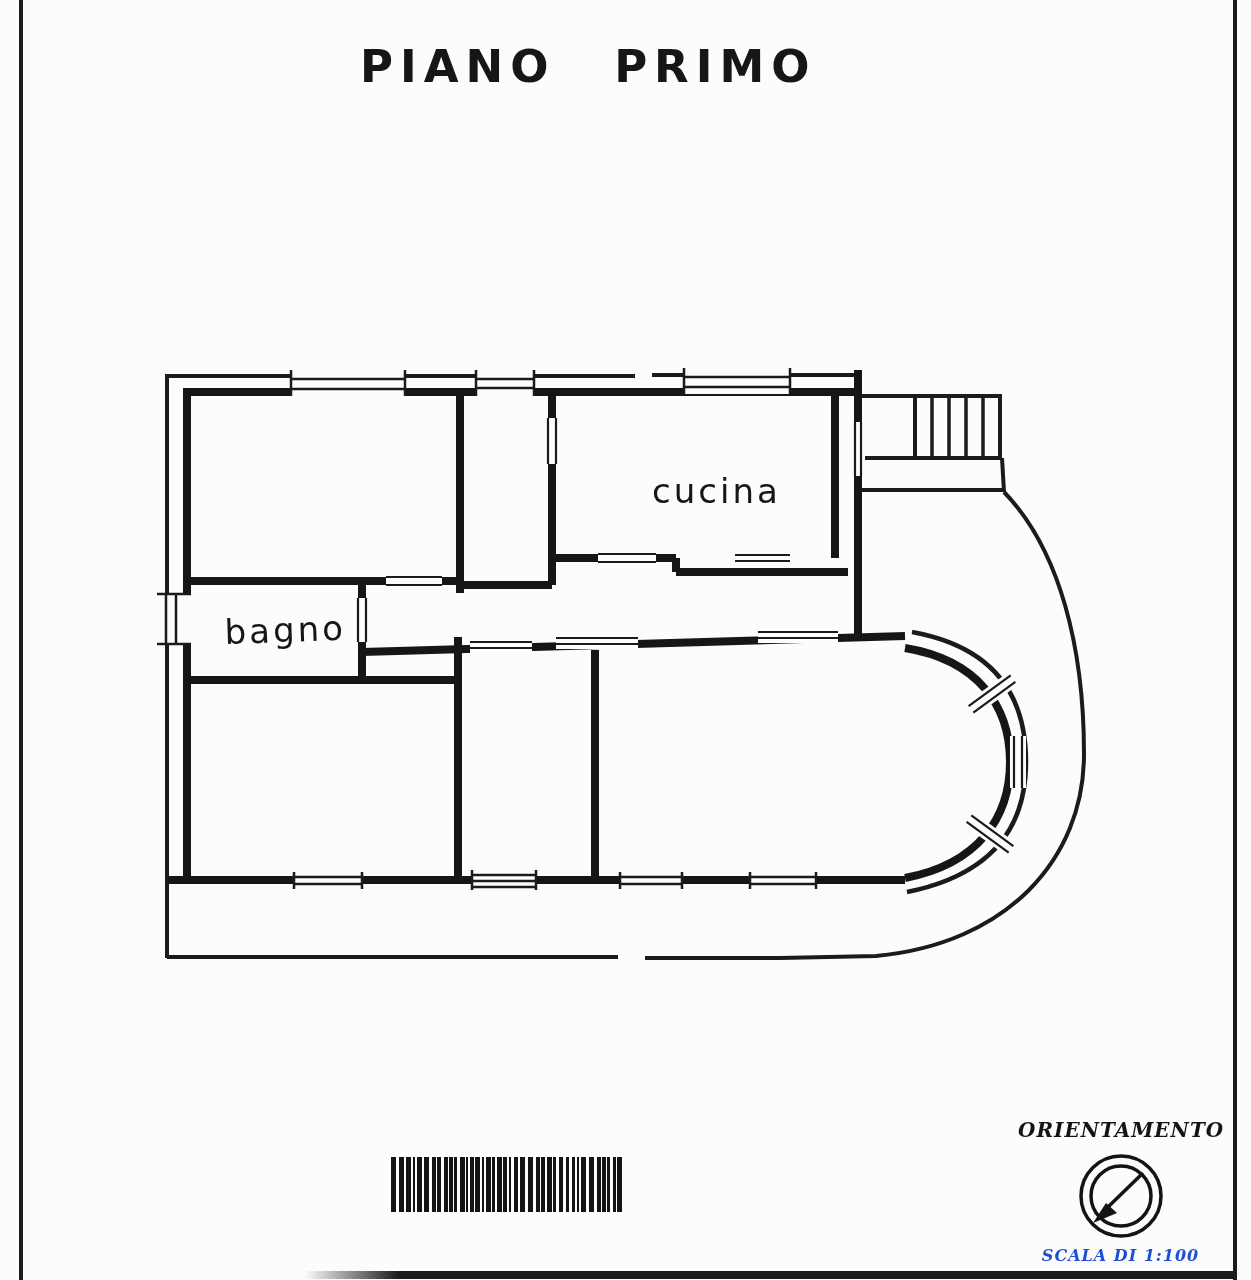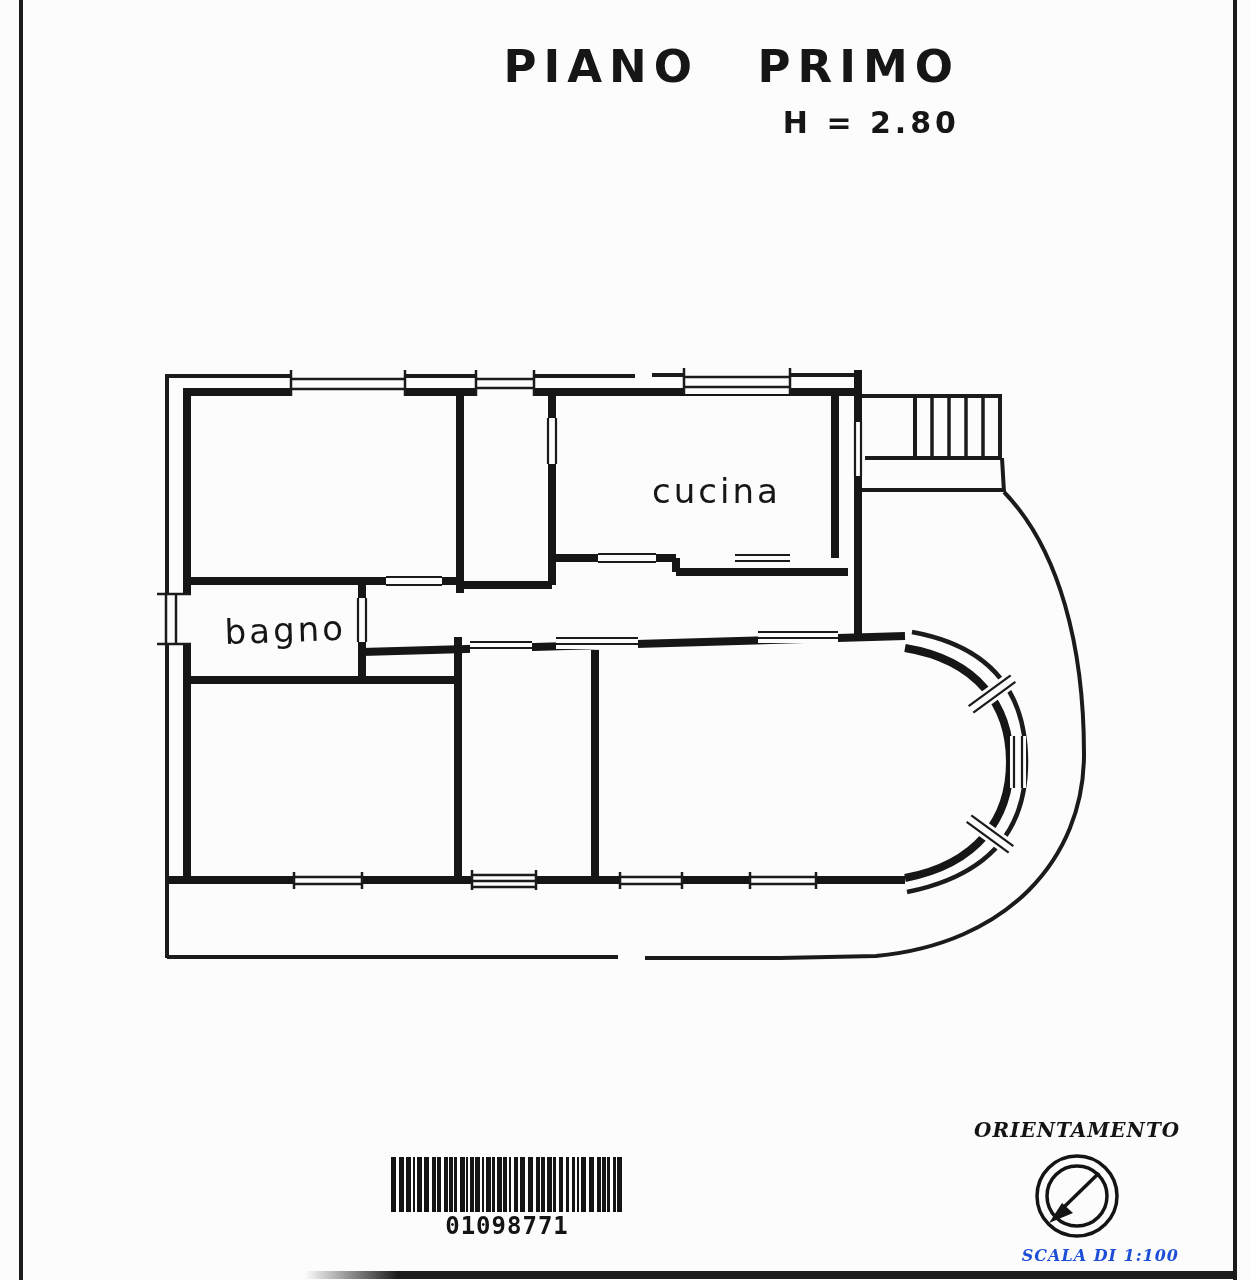--- a/index.html
+++ b/index.html
@@ -12,55 +12,54 @@
   }
   .page{position:relative;width:1251px;height:1280px;background:#fcfcfc;}
 
   
   .b-left{position:absolute;left:19px;top:0;width:4px;height:1280px;background:#1c1c1c;}
   .b-right{position:absolute;left:1233px;top:0;width:4px;height:1280px;background:#1c1c1c;}
   .b-bottom{position:absolute;left:305px;top:1271px;width:931px;height:8px;
     background:linear-gradient(90deg,rgba(28,28,28,0),#1c1c1c 10%,#1c1c1c);}
 
   
-  .title-block{position:absolute;left:360px;top:40px;width:600px;text-align:right;}
+  .title-block{position:absolute;left:360px;top:40px;width:600px;text-align:left;}
   .title{font-size:45px;font-weight:600;letter-spacing:7px;word-spacing:36px;color:#161616;}
   .subtitle{margin-top:12px;font-size:30px;font-weight:600;letter-spacing:4px;color:#161616;}
 
   
   svg.plan{position:absolute;left:0;top:0;width:1251px;height:1280px;}
   svg.plan text{font-family:"DejaVu Sans", sans-serif;fill:#161616;}
 
   
   .barcode{position:absolute;left:391px;top:1157px;width:232px;text-align:center;}
   .bars{height:55px;font-size:0;white-space:nowrap;overflow:hidden;text-align:left;}
   .bars span{display:inline-block;height:100%;background:#141414;vertical-align:top;}
   .digits{margin-top:0px;font-family:"DejaVu Sans Mono", monospace;
     font-weight:700;font-size:24px;letter-spacing:1px;color:#141414;}
 
   
-  .orientation{position:absolute;left:974px;top:1118px;width:205px;text-align:right;}
+  .orientation{position:absolute;left:1018px;top:1118px;width:205px;text-align:center;}
   .orientation .o-title{font-family:"DejaVu Serif", serif;font-style:italic;font-weight:700;
     font-size:20px;letter-spacing:1px;color:#141414;}
   .orientation .compass{display:block;margin:8px auto 4px auto;}
   .orientation .o-scale{font-family:"DejaVu Serif", serif;font-style:italic;font-weight:700;
     font-size:16px;letter-spacing:1px;color:#1d4ed8;}
 </style>
 </head>
 <body>
 
 <div class="page">
 
   <div class="b-left"></div>
   <div class="b-right"></div>
   <div class="b-bottom"></div>
 
   <div class="title-block">
     <div class="title">PIANO PRIMO</div>
-    <div class="subtitle">H = 2.80</div>
   </div>
 
   <svg class="plan" viewBox="0 0 1251 1280">
 
     <g stroke="#1b1b1b" fill="none" stroke-width="4">
       <path d="M167,376 H635 M652,375 H860"></path>
       <path d="M167,374 V958"></path>
       <path d="M167,957 H618 M645,958 H780"></path>
       <path d="M1004,492 C1060,550 1084,648 1084,754 C1084,860 1006,944 876,956 L780,958"></path>
       <path d="M860,458 H1002 M860,490 H1004 M1002,458 L1004,492"></path>
@@ -180,21 +179,20 @@
          <path d="M986,808 V860 M994,808 V860" fill="none" stroke-width="2.2"></path>
         </g>
     </g>
 
     <text x="225" y="644" font-size="34" letter-spacing="3" transform="rotate(-2 225 644)">bagno</text>
     <text x="652" y="503" font-size="34" letter-spacing="3">cucina</text>
   </svg>
 
   <div class="barcode">
     <div class="bars"><span style="width:5px;margin-right:3px"></span><span style="width:5px;margin-right:2px"></span><span style="width:5px;margin-right:2px"></span><span style="width:2px;margin-right:2px"></span><span style="width:5px;margin-right:2px"></span><span style="width:5px;margin-right:3px"></span><span style="width:4px;margin-right:1px"></span><span style="width:4px;margin-right:3px"></span><span style="width:4px;margin-right:1px"></span><span style="width:4px;margin-right:1px"></span><span style="width:3px;margin-right:3px"></span><span style="width:5px;margin-right:1px"></span><span style="width:2px;margin-right:2px"></span><span style="width:4px;margin-right:1px"></span><span style="width:5px;margin-right:2px"></span><span style="width:2px;margin-right:2px"></span><span style="width:5px;margin-right:1px"></span><span style="width:3px;margin-right:2px"></span><span style="width:5px;margin-right:1px"></span><span style="width:4px;margin-right:2px"></span><span style="width:2px;margin-right:3px"></span><span style="width:4px;margin-right:2px"></span><span style="width:5px;margin-right:3px"></span><span style="width:5px;margin-right:3px"></span><span style="width:4px;margin-right:1px"></span><span style="width:4px;margin-right:2px"></span><span style="width:5px;margin-right:1px"></span><span style="width:3px;margin-right:3px"></span><span style="width:4px;margin-right:3px"></span><span style="width:3px;margin-right:3px"></span><span style="width:3px;margin-right:2px"></span><span style="width:2px;margin-right:2px"></span><span style="width:5px;margin-right:3px"></span><span style="width:5px;margin-right:3px"></span><span style="width:4px;margin-right:1px"></span><span style="width:4px;margin-right:1px"></span><span style="width:3px;margin-right:3px"></span><span style="width:3px;margin-right:1px"></span><span style="width:5px;margin-right:3px"></span></div>
-    <div class="digits">01098771</div>
   </div>
 
   <div class="orientation">
     <div class="o-title">ORIENTAMENTO</div>
     <svg class="compass" width="92" height="92" viewBox="0 0 92 92">
       <circle cx="46" cy="46" r="40" fill="none" stroke="#141414" stroke-width="3.5"></circle>
       <circle cx="46" cy="46" r="30" fill="none" stroke="#141414" stroke-width="3.5"></circle>
       <line x1="68" y1="23" x2="33" y2="57" stroke="#141414" stroke-width="3.5"></line>
       <polygon points="18,73 31,53 42,63" fill="#141414"></polygon>
     </svg>

